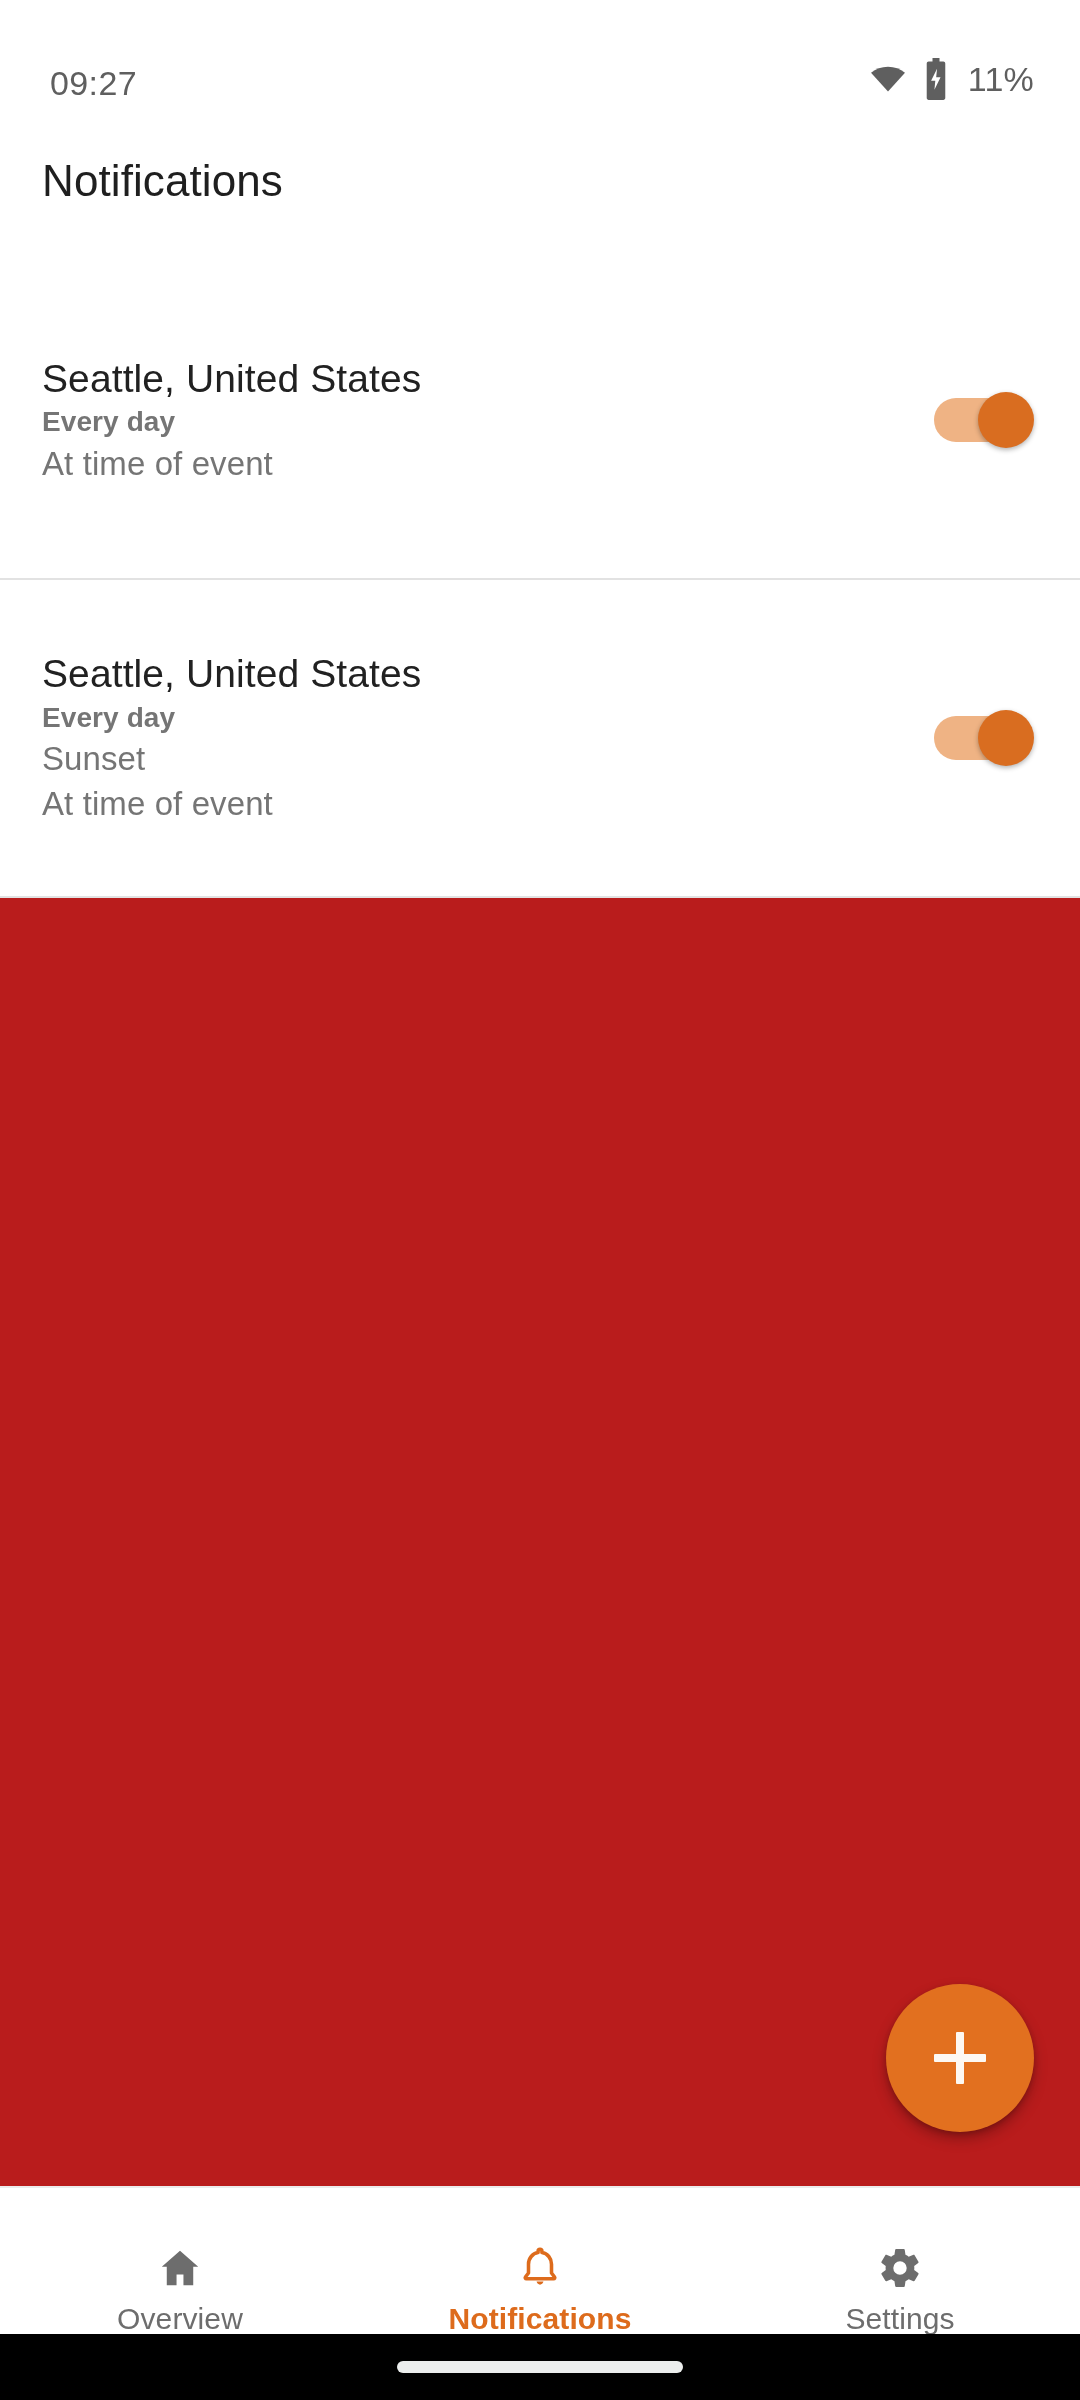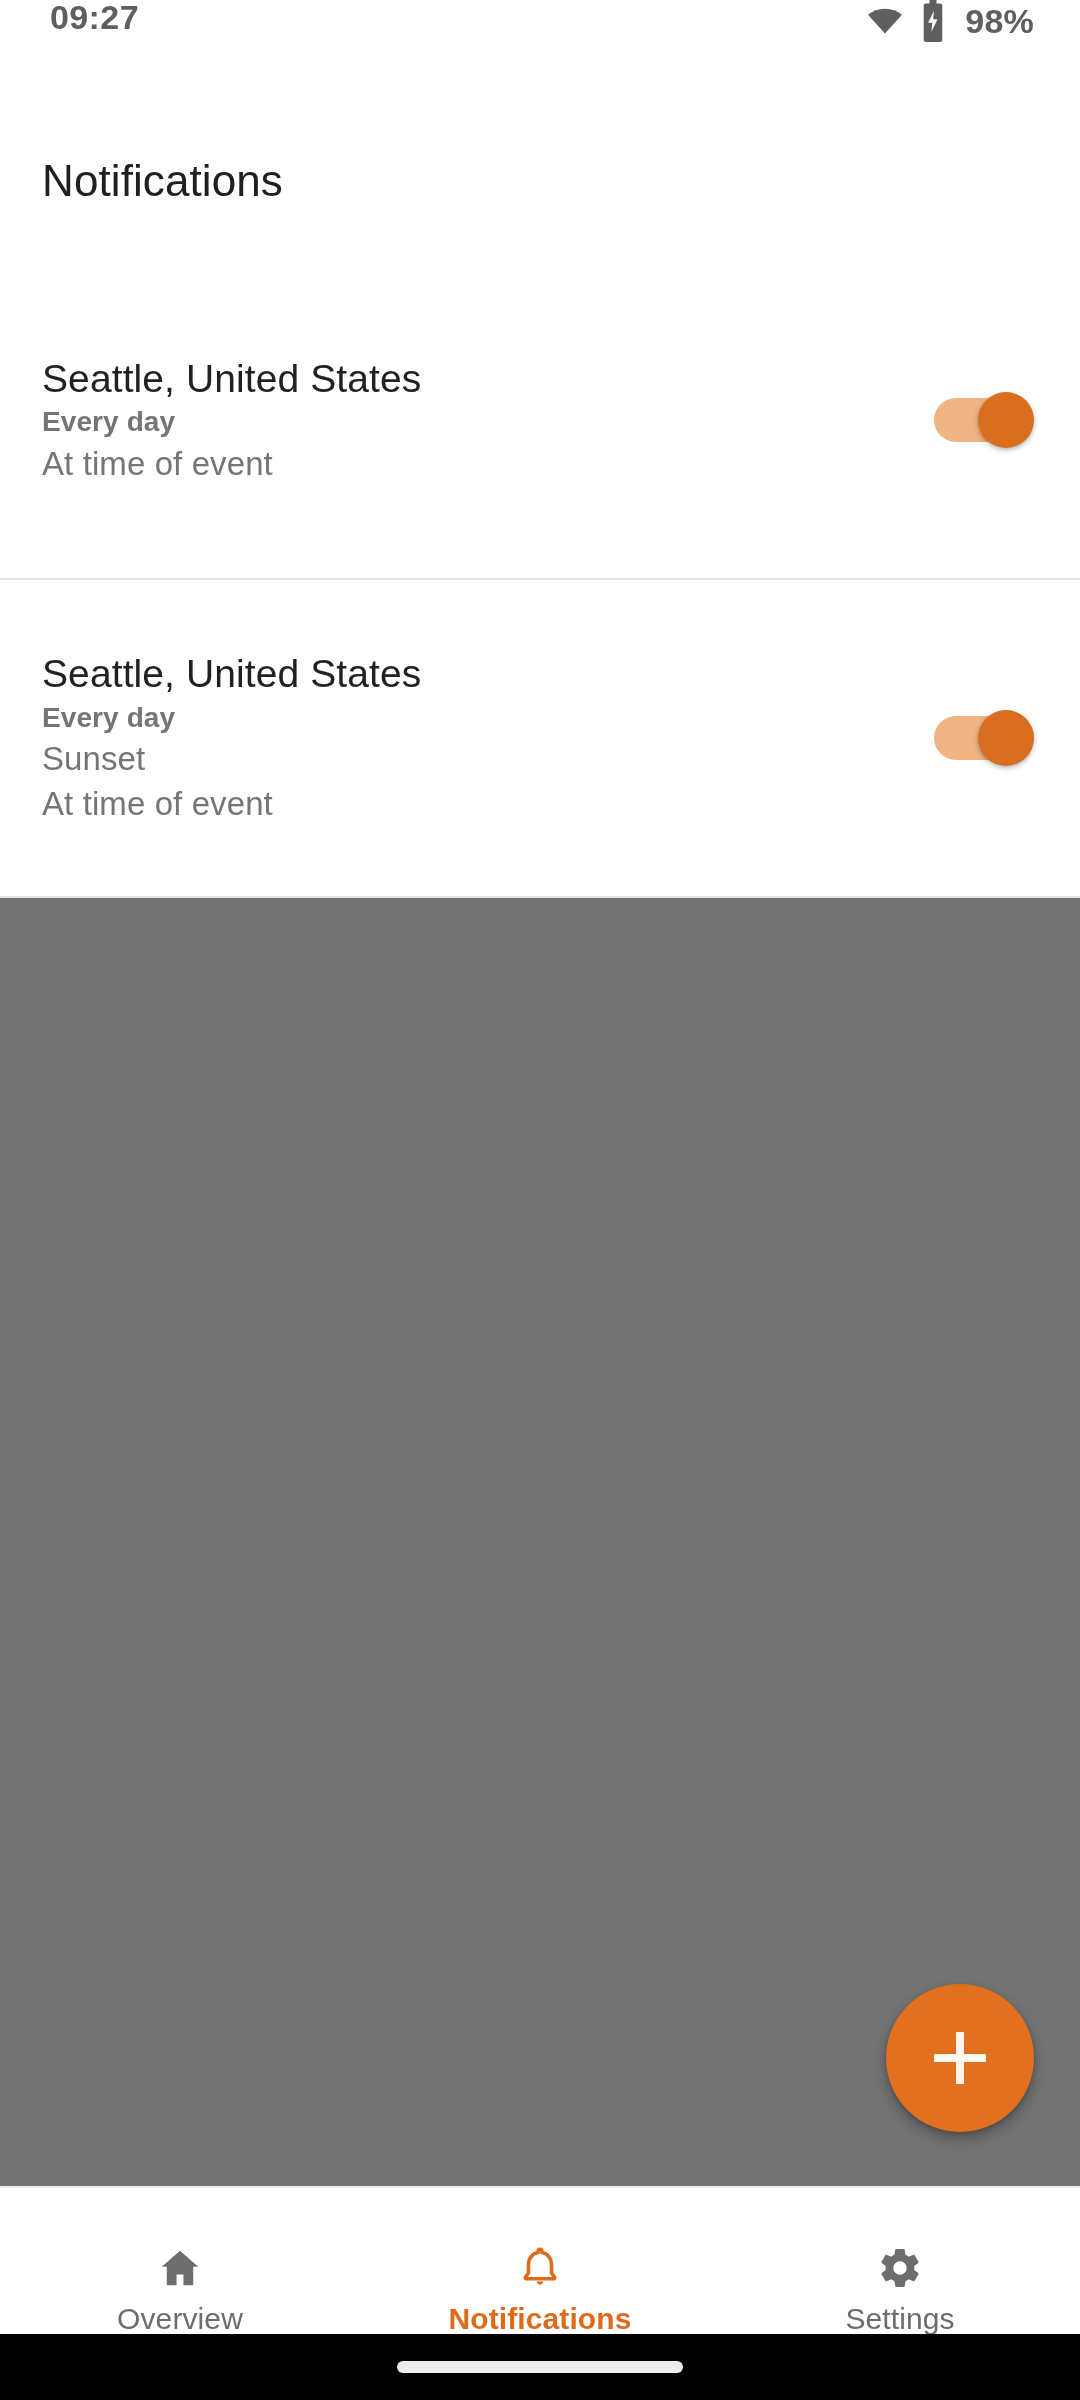--- a/index.html
+++ b/index.html
@@ -22,26 +22,25 @@
     display: flex;
     flex-direction: column;
     background: #ffffff;
   }
 
   
   .status-bar {
     height: 100px;
     flex: 0 0 100px;
     display: flex;
-    align-items: flex-start;
+    align-items: flex-end;
     justify-content: space-between;
     padding: 0 46px 0 50px;
     box-sizing: border-box;
     background: #ffffff;
-    font-weight: bold;
   }
   .status-time {
     font-size: 34px;
     color: #5f5f5f;
     letter-spacing: 0.4px;
     line-height: 1;
   }
   .status-right {
     display: flex;
     align-items: center;
@@ -79,21 +78,21 @@
     font-size: 44px;
     color: #1f1f1f;
     font-weight: normal;
     letter-spacing: 0.1px;
   }
 
   
   .content {
     flex: 1 1 auto;
     position: relative;
-    background: #737373;
+    background: #b91c1c;
     overflow: hidden;
   }
   .notif-list {
     display: flex;
     flex-direction: column;
   }
   .notif-row {
     display: flex;
     align-items: center;
     justify-content: space-between;
@@ -269,21 +268,21 @@
         <svg width="40" height="40" viewBox="0 0 24 24" aria-hidden="true">
           <path d="M12 19.5 1.8 8.2C4.6 5.9 8.1 4.6 12 4.6s7.4 1.3 10.2 3.6L12 19.5z" fill="#5f5f5f"></path>
         </svg>
       </span>
       <span>
         <svg width="28" height="42" viewBox="0 0 14 24" aria-hidden="true">
           <path d="M5 0h4v2h2.2c.6 0 1.1.5 1.1 1.1v19.8c0 .6-.5 1.1-1.1 1.1H2.8c-.6 0-1.1-.5-1.1-1.1V3.1C1.7 2.5 2.2 2 2.8 2H5V0z" fill="#5f5f5f"></path>
           <path d="M7.6 6.2 4.2 13h2.4l-.5 5.2L9.6 11H7.1l.5-4.8z" fill="#ffffff"></path>
         </svg>
       </span>
-      <span class="battery-pct">98%</span>
+      <span class="battery-pct">11%</span>
     </div>
   </div>
 
   <div class="app-bar">
     <div class="app-bar-title">Notifications</div>
   </div>
 
   <div class="content">
 
     <div class="notif-list">

